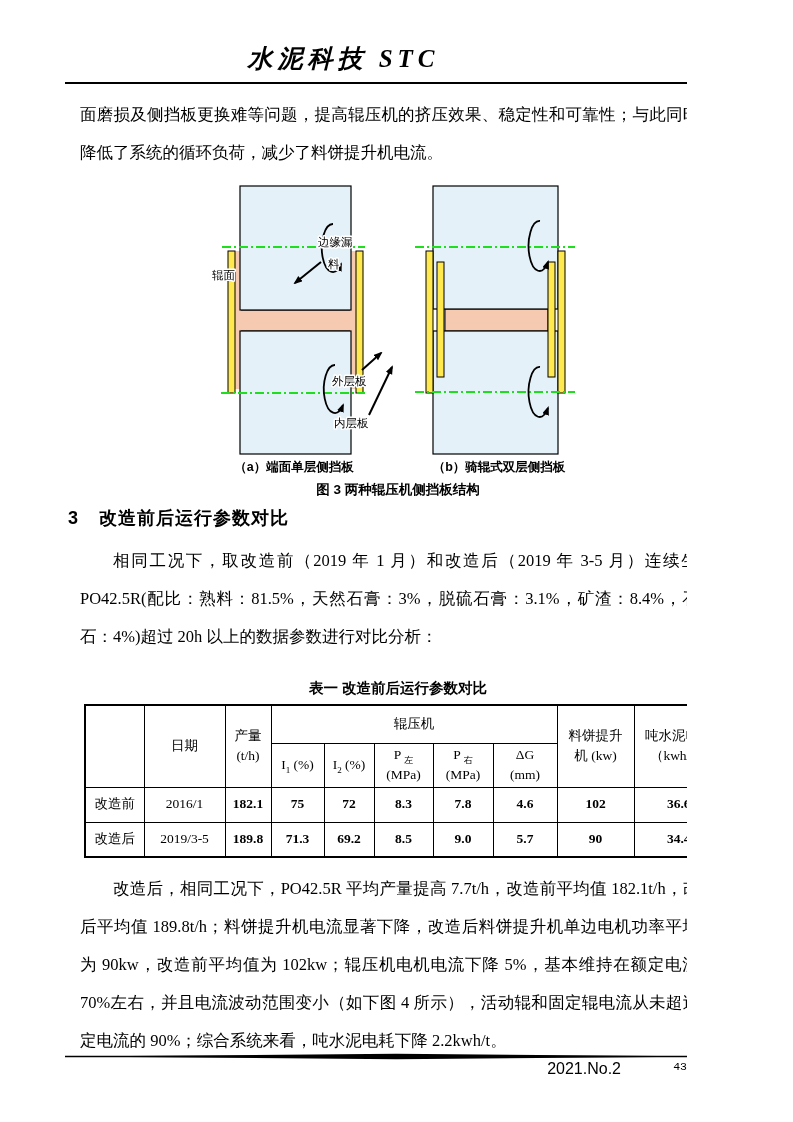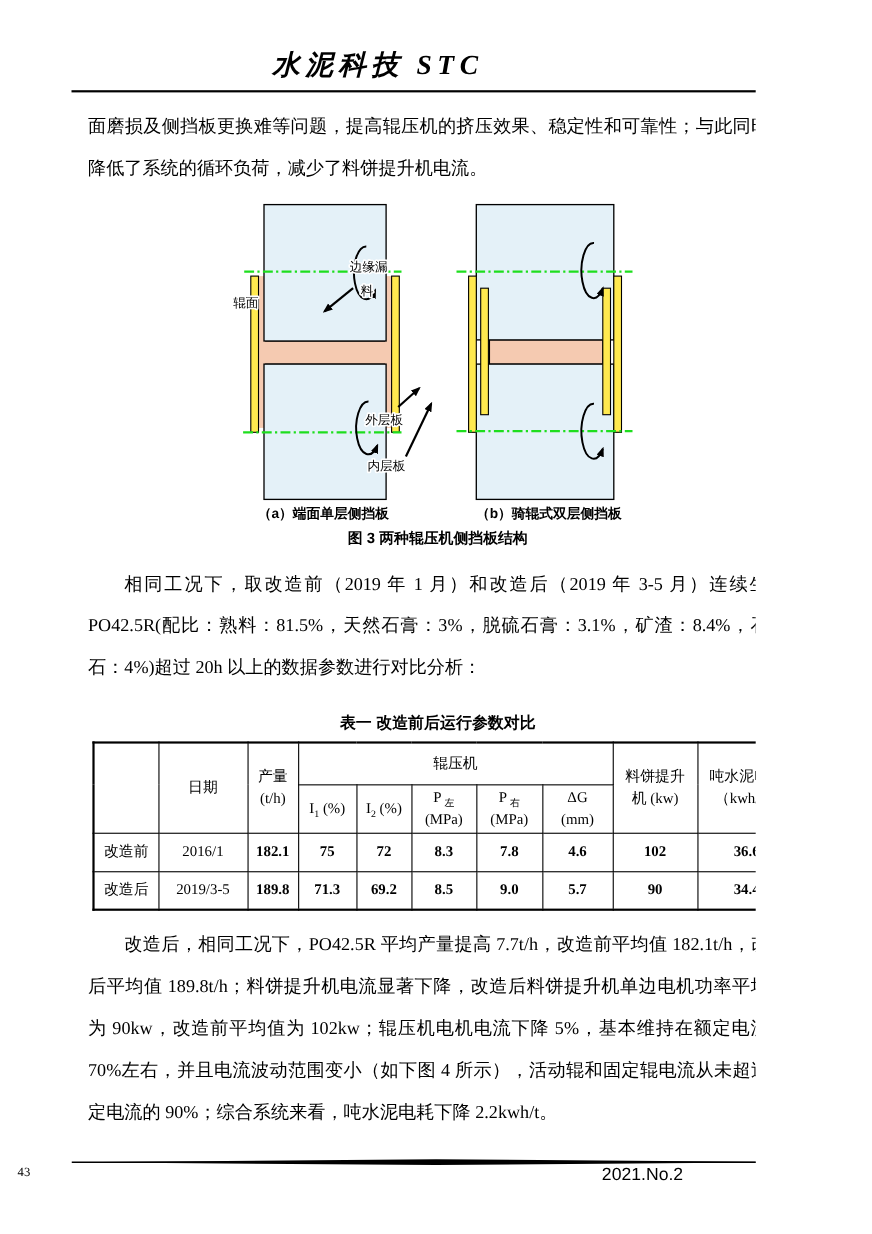--- a/index.html
+++ b/index.html
@@ -46,22 +46,22 @@
     paint-order:stroke; stroke:#fff; stroke-width:3px; stroke-linejoin:round;
   }
   .fcap {
     font-family:"Liberation Sans","DejaVu Sans",sans-serif; font-size:12.5px; font-weight:bold;
     fill:#000; text-anchor:middle;
   }
   .fmain { font-size:13.5px; }
   
   .footer-rule { position:absolute; top:1053px; left:65px; }
   .page-num {
-    position:absolute; top:1060px; left:16px; width:100%; text-align:left;
-    font-family:Liberation Serif, serif; font-size:11.5px;
+    position:absolute; top:1060px; left:0; width:100%; text-align:right;
+    font-family:Liberation Mono, monospace; font-size:11.5px;
   }
   .issue {
     position:absolute; top:1060px; right:66px;
     font-family:"Liberation Sans","DejaVu Sans",sans-serif; font-size:16px;
   }
 </style>
 </head>
 <body>
 
 <div class="page">
@@ -114,20 +114,21 @@
         <line x1="227" y1="63" x2="387" y2="63" stroke="#1ede1e" stroke-width="2" stroke-dasharray="9 3 2 3"></line>
         <line x1="227" y1="208" x2="387" y2="208" stroke="#1ede1e" stroke-width="2" stroke-dasharray="9 3 2 3"></line>
         <path d="M 352,37 A 11,25 0 1 0 360,78" fill="none" stroke="#000" stroke-width="1.8" marker-end="url(#arr)"></path>
         <path d="M 352,183 A 11,25 0 1 0 360,224" fill="none" stroke="#000" stroke-width="1.8" marker-end="url(#arr)"></path>
         <text class="fcap" x="311" y="287">（b）骑辊式双层侧挡板</text>
       </g>
 
       <text class="fcap fmain" x="210" y="310">图 3 两种辊压机侧挡板结构</text>
     </svg>
 
+    <h2 class="sec-h"><span class="sec-num">3</span><span>改造前后运行参数对比</span></h2>
 
     <p class="body indent2 p2">相同工况下，取改造前（2019 年 1 月）和改造后（2019 年 3-5 月）连续生产 PO42.5R(配比：熟料：81.5%，天然石膏：3%，脱硫石膏：3.1%，矿渣：8.4%，石灰石：4%)超过 20h 以上的数据参数进行对比分析：</p>
 
     <div class="tbl-title">表一 改造前后运行参数对比</div>
 
     <table class="params">
       <colgroup>
         <col style="width:59px">
           <col style="width:81px">
           <col style="width:46px">

